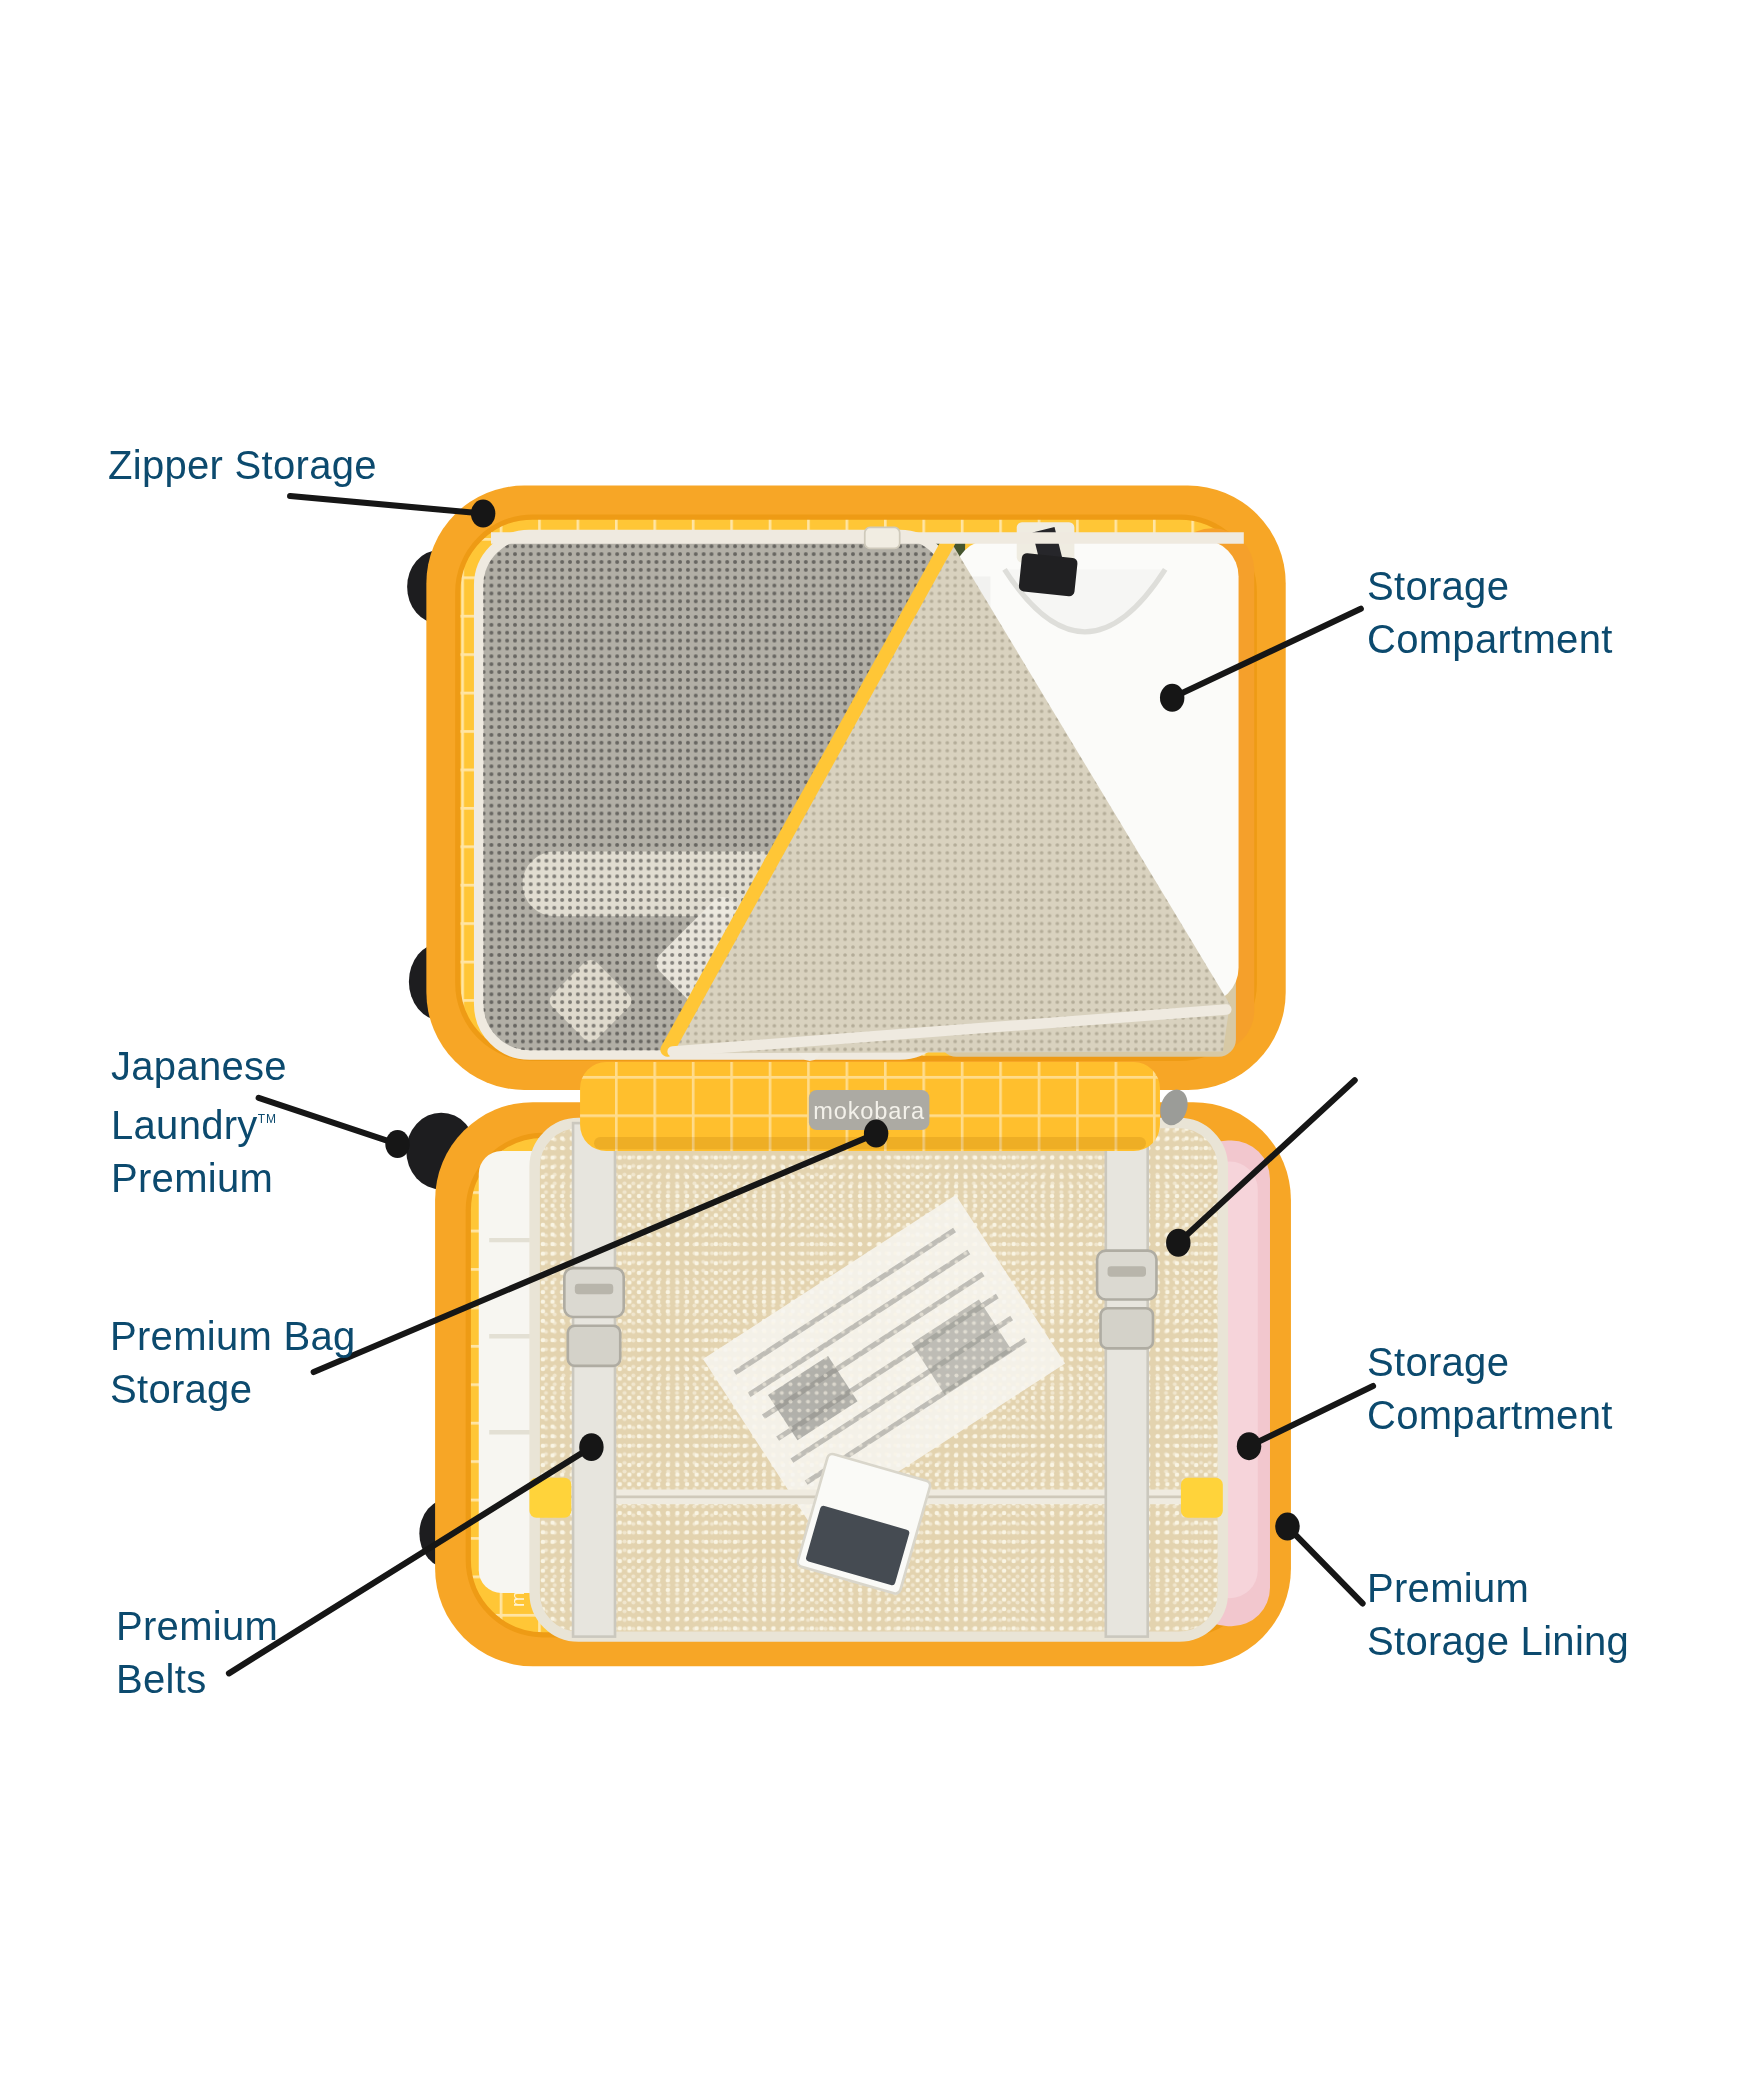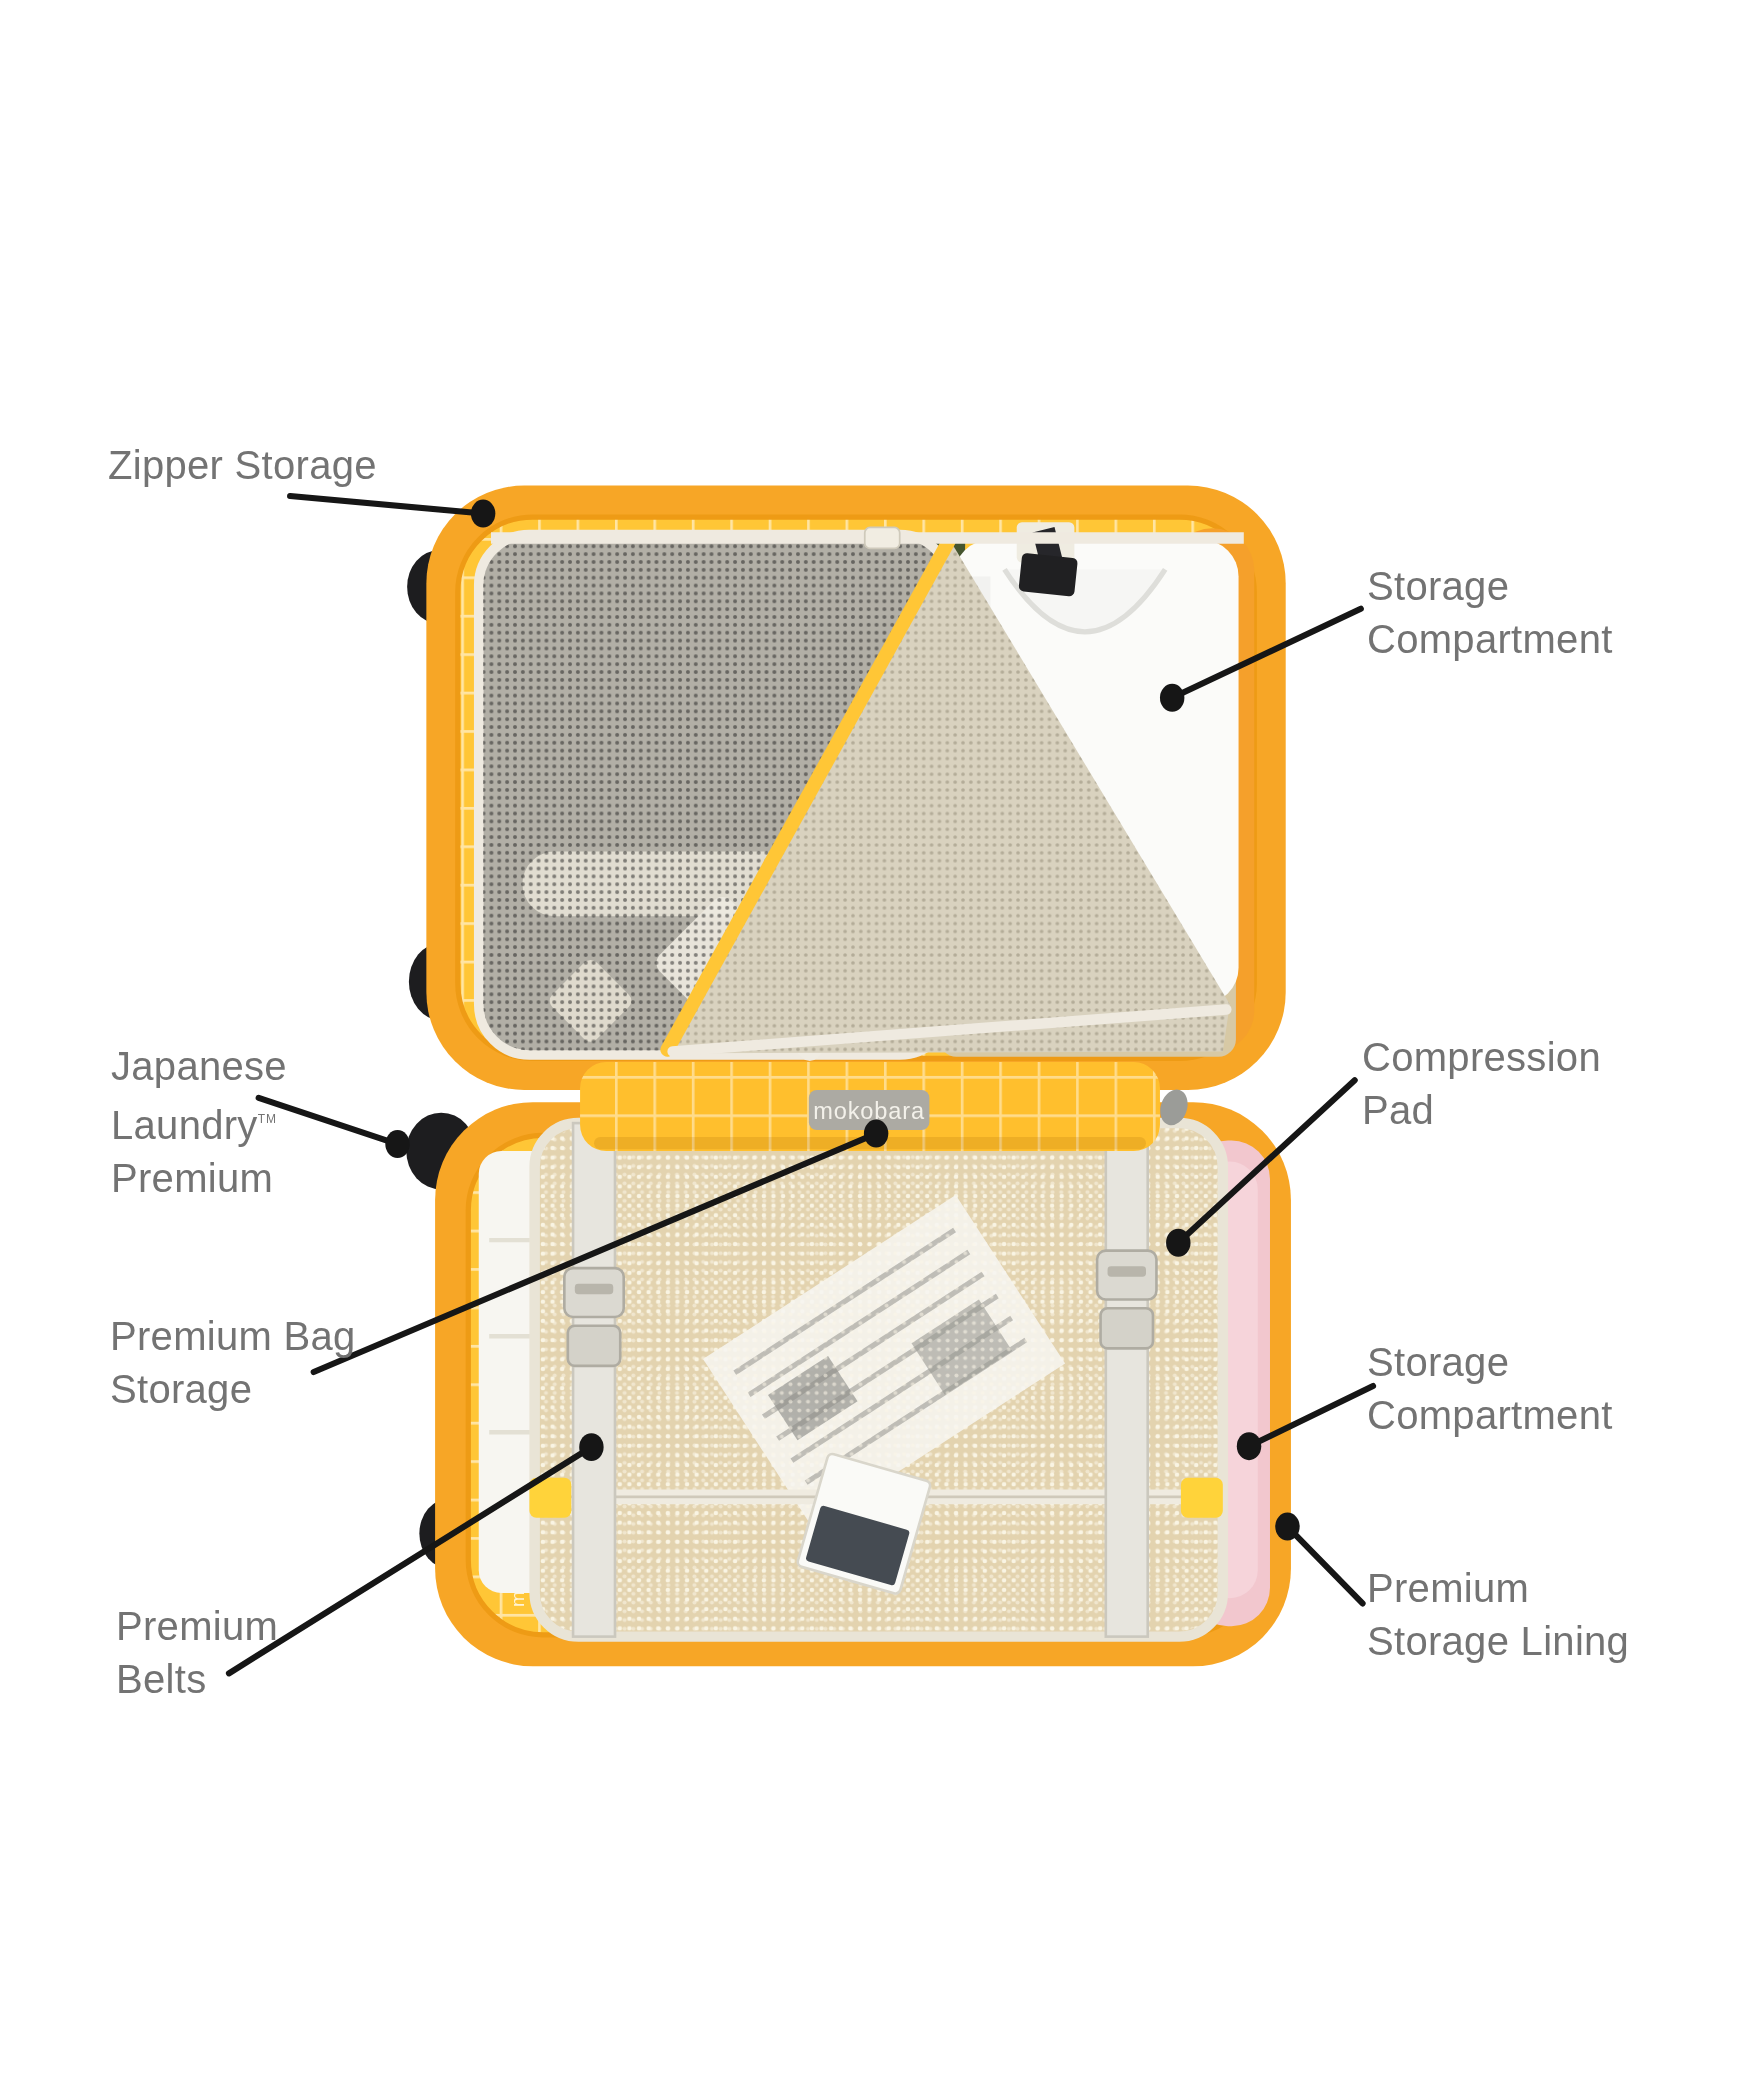--- a/index.html
+++ b/index.html
@@ -4,21 +4,21 @@
 <style>
   html,body{margin:0;padding:0;background:#ffffff;}
   body{width:1747px;height:2096px;position:relative;overflow:hidden;
        font-family:"Liberation Sans",sans-serif;color:#141414;}
   #canvas{position:absolute;left:0;top:0;width:1747px;height:2096px;}
   svg.art{position:absolute;left:0;top:0;}
   svg text{font-family:"Liberation Sans",sans-serif;}
   .tag-text{font-size:27px;letter-spacing:1px;fill:#F3F1EA;font-weight:500;}
   .mono-text{font-size:22px;fill:rgba(255,255,255,0.8);}
   .callout{position:absolute;font-size:40px;line-height:53px;font-weight:500;
-           letter-spacing:0.3px;color:#737373;white-space:nowrap;}
+           letter-spacing:0.3px;color:#0c4a6e;white-space:nowrap;}
   .callout sup{font-size:12px;vertical-align:15.7px;letter-spacing:0.9px;}
   .caption{position:absolute;left:0;top:1862px;width:1747px;text-align:center;}
   .caption span{display:inline-block;font-size:44px;font-weight:700;color:#1b1b1b;
                 letter-spacing:0.4px;transform:scaleX(0.88);transform-origin:center;}
 </style>
 </head>
 <body>
 
 <div id="canvas">
 
@@ -177,24 +177,20 @@
   <div>Storage</div>
   <div>Compartment</div>
 </div>
 
 <div class="callout" style="left:111px;top:1003px;margin-top:37px;">
   <div>Japanese</div>
   <div><span>Laundry</span><sup>TM</sup></div>
   <div>Premium</div>
 </div>
 
-<div class="callout" style="left:1362px;top:1031px;">
-  <div>Compression</div>
-  <div>Pad</div>
-</div>
 
 <div class="callout" style="left:110px;top:1310px;">
   <div>Premium Bag</div>
   <div>Storage</div>
 </div>
 
 <div class="callout" style="left:1367px;top:1336px;">
   <div>Storage</div>
   <div>Compartment</div>
 </div>

